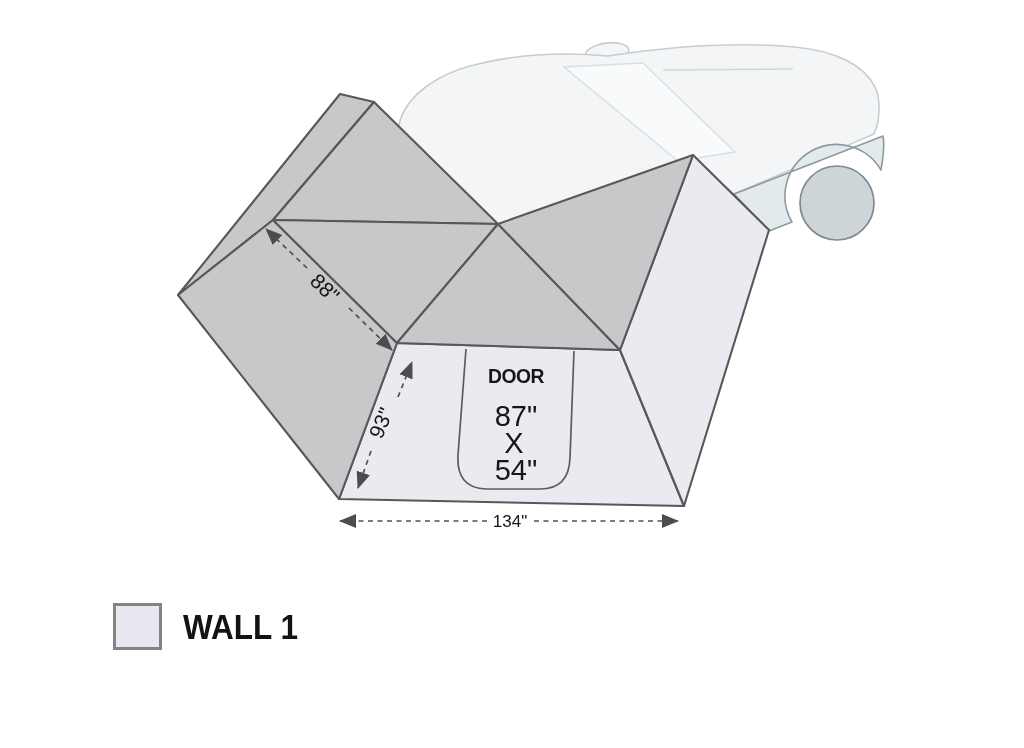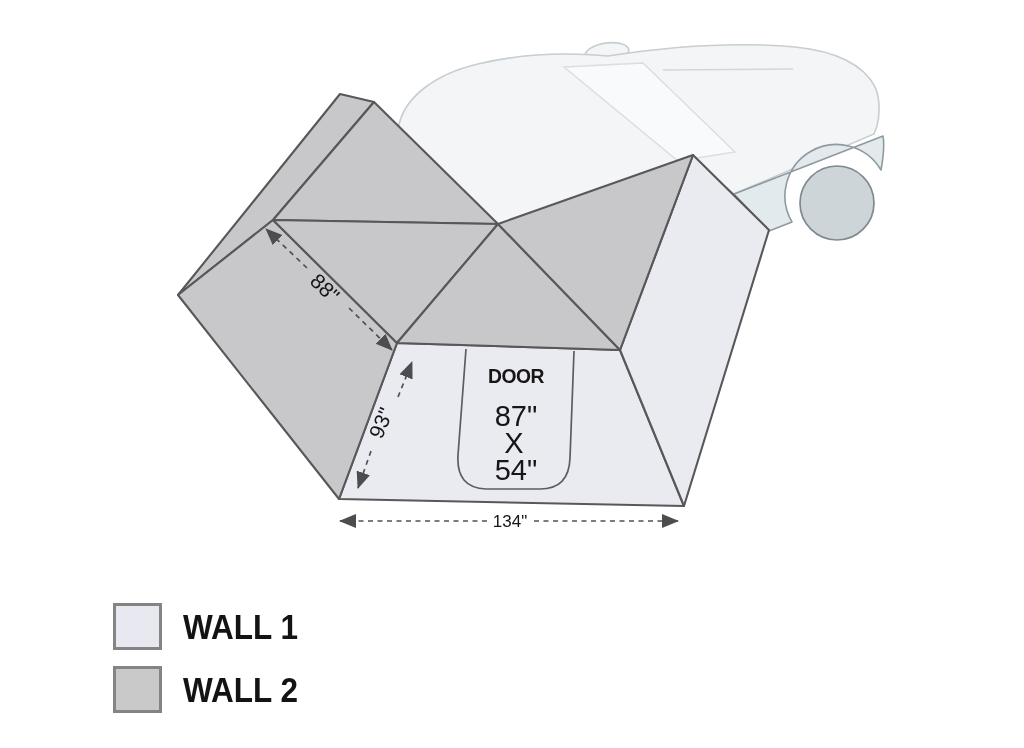--- a/index.html
+++ b/index.html
@@ -112,17 +112,13 @@
     <path class="dimline" d="M 534 521 L 678 521" marker-end="url(#ah)"></path>
     <text class="dimtext-sm" x="510" y="527" text-anchor="middle">134"</text>
   </g>
 </svg>
 
 <div class="legend">
   <div class="legend-row">
     <div class="legend-swatch" style="background-color: rgb(232, 232, 240);"></div>
     <div class="legend-label">WALL 1</div>
   </div>
-  <div class="legend-row">
-    <div class="legend-swatch" style="background-color: rgb(201, 201, 202);"></div>
-    <div class="legend-label">WALL 2</div>
-  </div>
 </div>
 
 </body></html>

